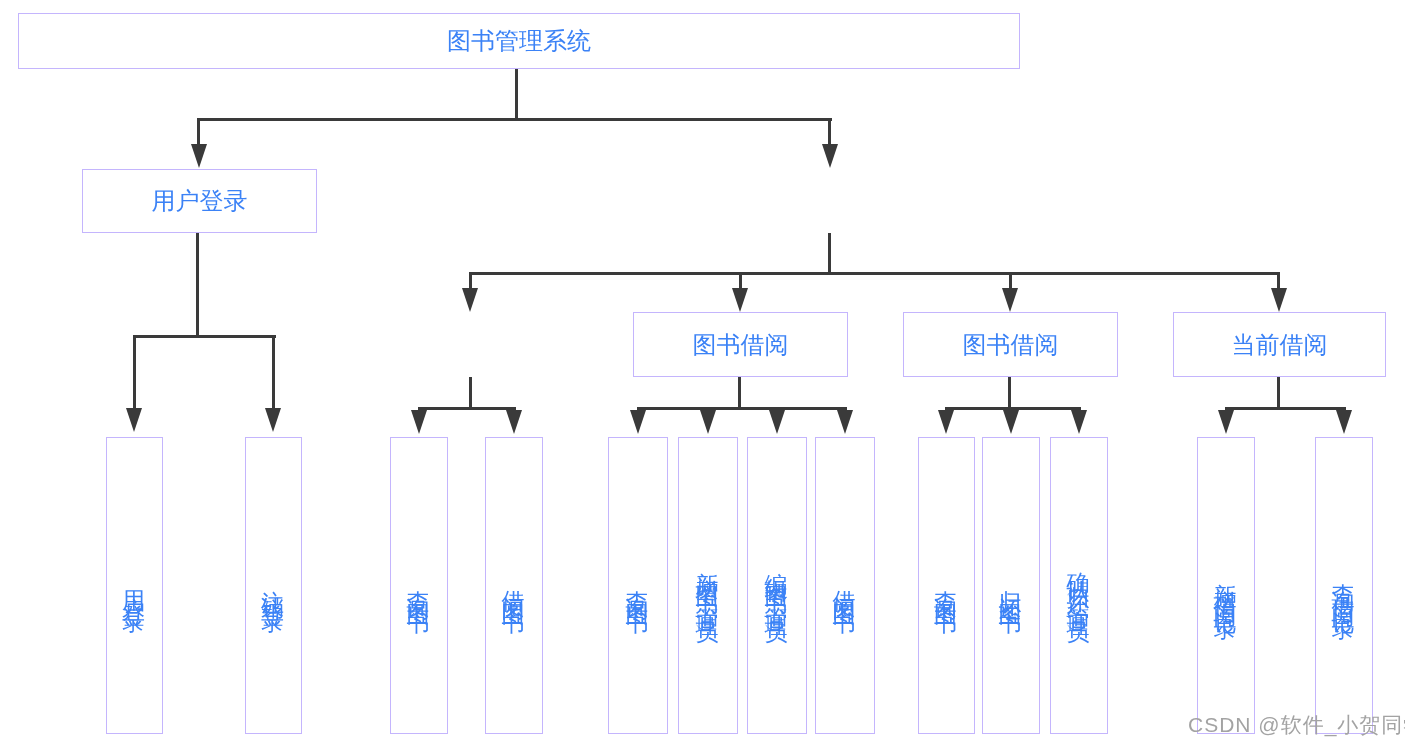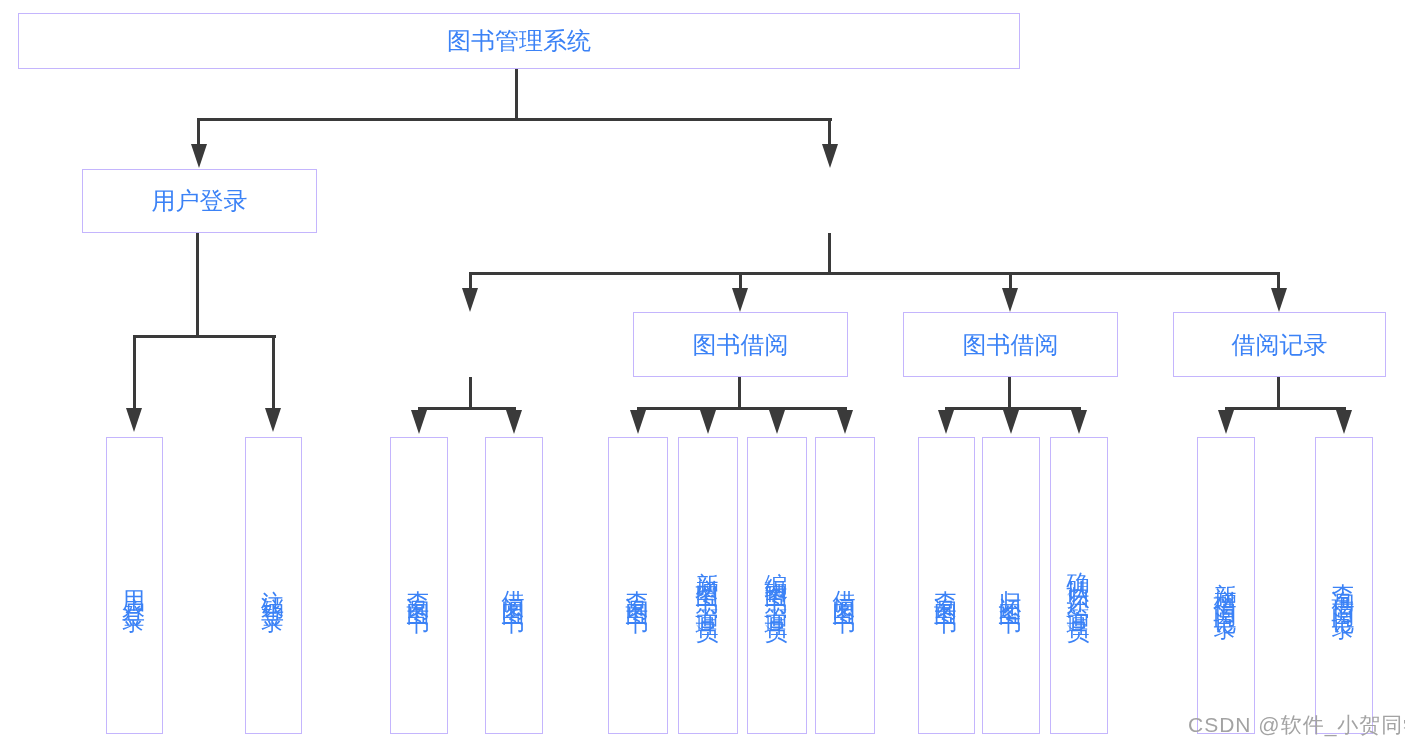--- a/index.html
+++ b/index.html
@@ -73,21 +73,21 @@
   <div class="arrow" style="left:1002px; top:288px;"></div>
   <div class="arrow" style="left:1271px; top:288px;"></div>
 
   <div class="node" style="left:633px; top:312px; width:215px; height:65px;">
     <span>图书借阅</span>
   </div>
   <div class="node" style="left:903px; top:312px; width:215px; height:65px;">
     <span>图书借阅</span>
   </div>
   <div class="node" style="left:1173px; top:312px; width:213px; height:65px;">
-    <span>借阅记录</span>
+    <span>当前借阅</span>
   </div>
 
   <div class="vline" style="left:469px; top:377px; height:33px;"></div>
   <div class="hline" style="left:418px; top:407px; width:98px;"></div>
   <div class="arrow" style="left:411px; top:410px;"></div>
   <div class="arrow" style="left:506px; top:410px;"></div>
 
   <div class="vline" style="left:738px; top:377px; height:33px;"></div>
   <div class="hline" style="left:637px; top:407px; width:210px;"></div>
   <div class="arrow" style="left:630px; top:410px;"></div>

